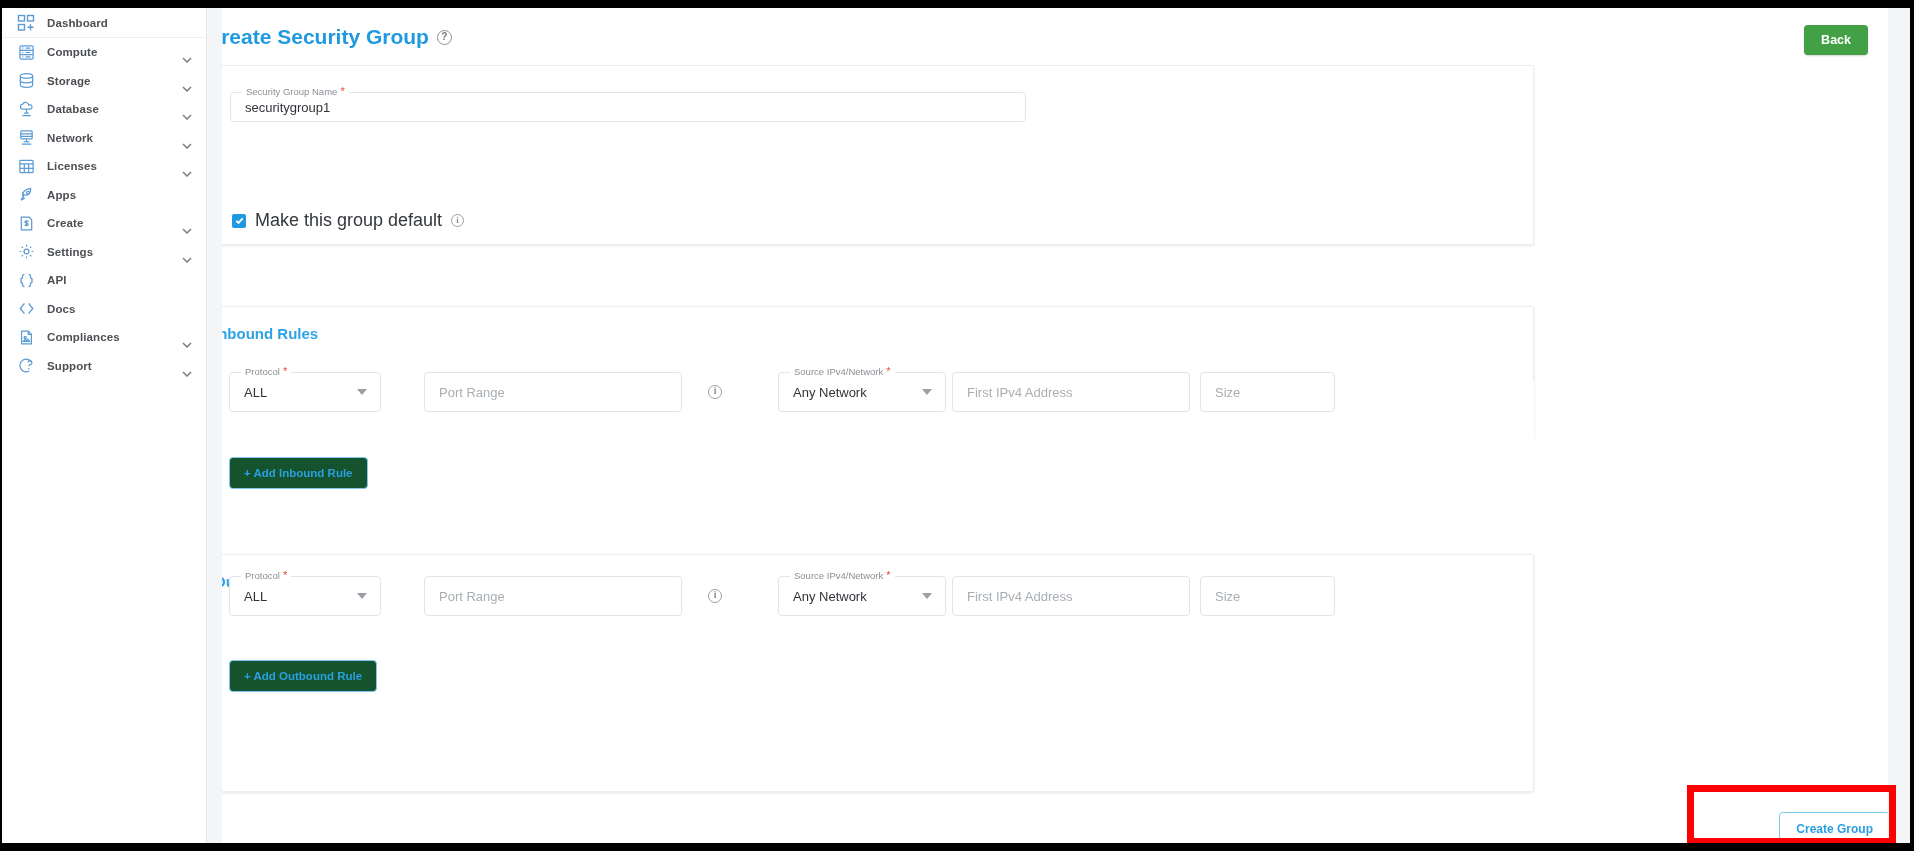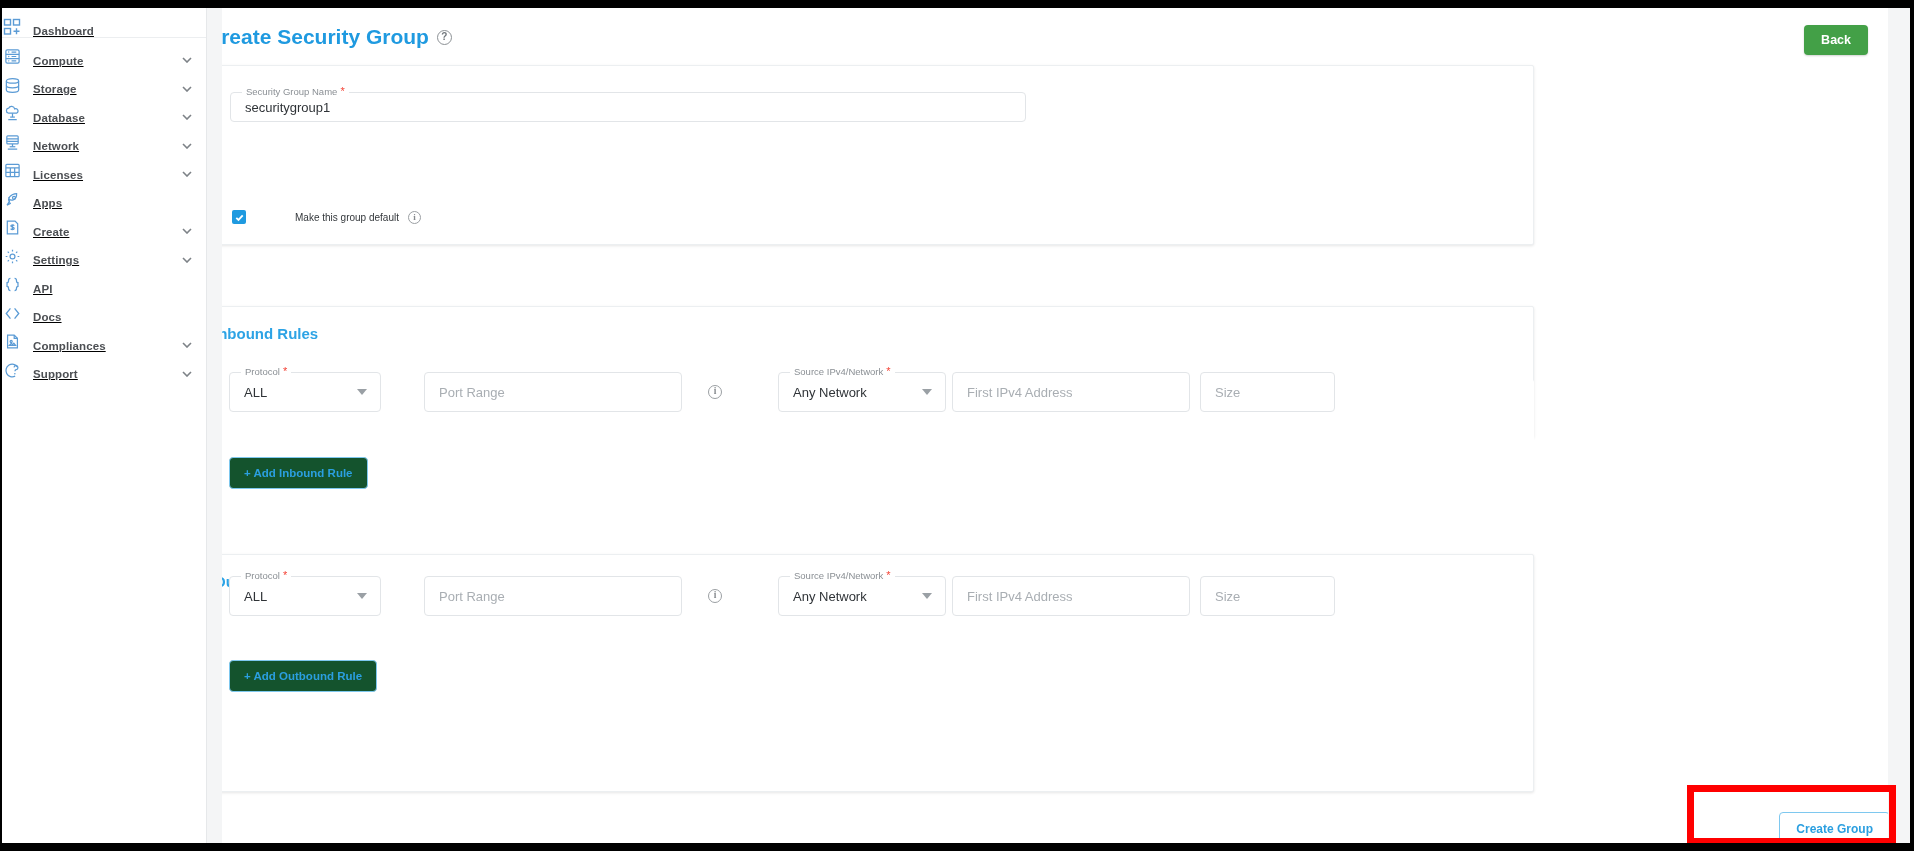--- a/index.html
+++ b/index.html
@@ -29,24 +29,23 @@
   }
 
   
   .sidebar {
     position:absolute; left:2px; top:8px; width:205px; height:835px;
     background:#fff; border-right:1px solid #e6e8ea;
     overflow:hidden; z-index:20;
   }
   .side-item {
     position:relative;
-    display:flex; align-items:flex-end;
-    height:28.5px; padding:0 14px 0 0;
+    display:flex; align-items:center;
+    height:28.5px; padding:0 14px 0 14px;
     cursor:pointer;
-    text-decoration:underline;
   }
   .side-item.first { border-bottom:1px solid #eceef0; height:30px; }
   .side-ico {
     width:20px; height:20px; flex:0 0 20px;
     display:flex; align-items:center; justify-content:center;
     color:#5b9bd5; margin-right:11px;
   }
   .side-ico svg { display:block; }
   .side-label {
     font-size:11.5px; font-weight:bold; color:#4c4f53; letter-spacing:.1px;
@@ -122,21 +121,21 @@
     width:0; height:0; border-left:5px solid transparent; border-right:5px solid transparent;
     border-top:6px solid #9aa0a5;
   }
 
   .chk-row { position:absolute; display:flex; align-items:center; gap:9px; }
   .chkbox {
     width:14px; height:14px; background:#1f9ae0; border-radius:2px;
     display:flex; align-items:center; justify-content:center;
   }
   .chkbox svg { display:block; }
-  .chk-label { font-size:10px; color:#34383c;margin-left:40px; }
+  .chk-label { font-size:18px; color:#34383c; }
   .info-ico {
     width:13px; height:13px; border:1.2px solid #9b9fa3; border-radius:50%;
     color:#85898d; font-size:9px; font-weight:bold;
     display:flex; align-items:center; justify-content:center; line-height:1;
     font-family:"Liberation Serif", serif;
   }
   .info-ico.std {
     position:absolute; width:14px; height:14px; font-size:9.5px;
   }
 

